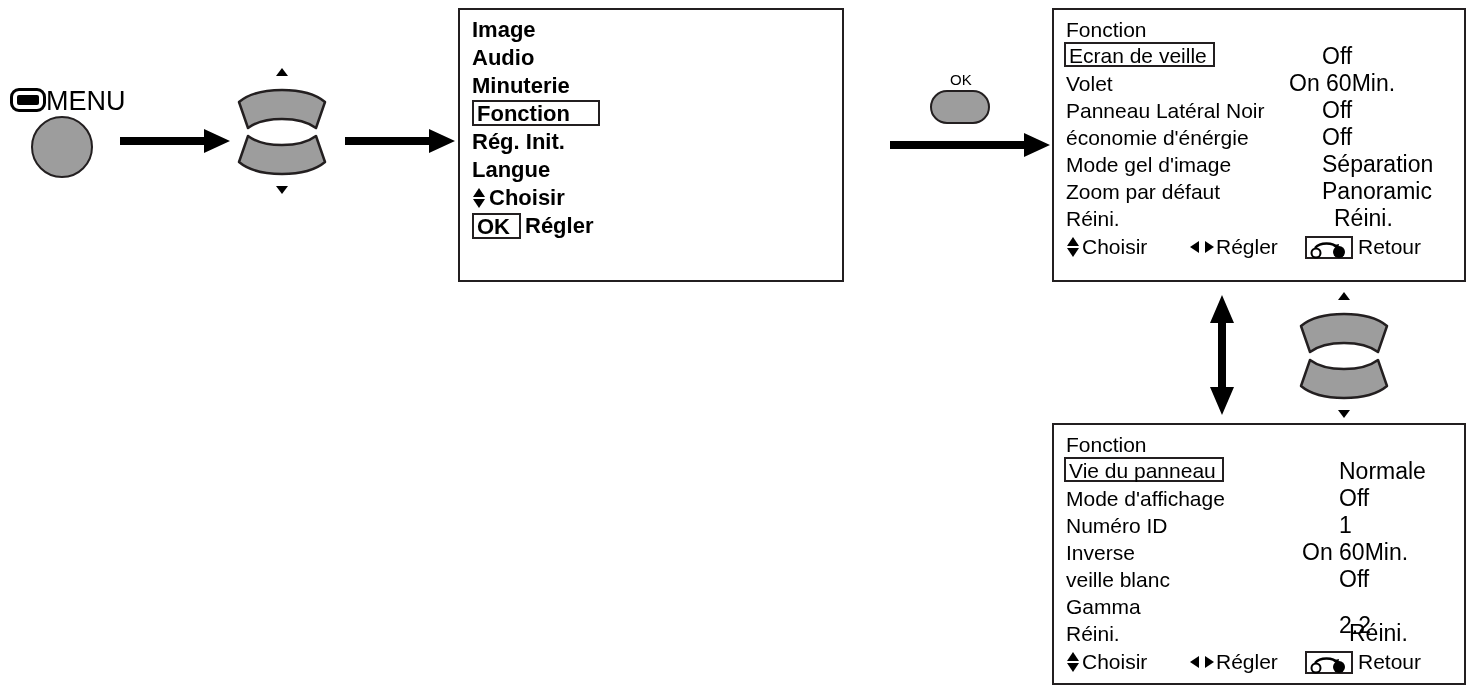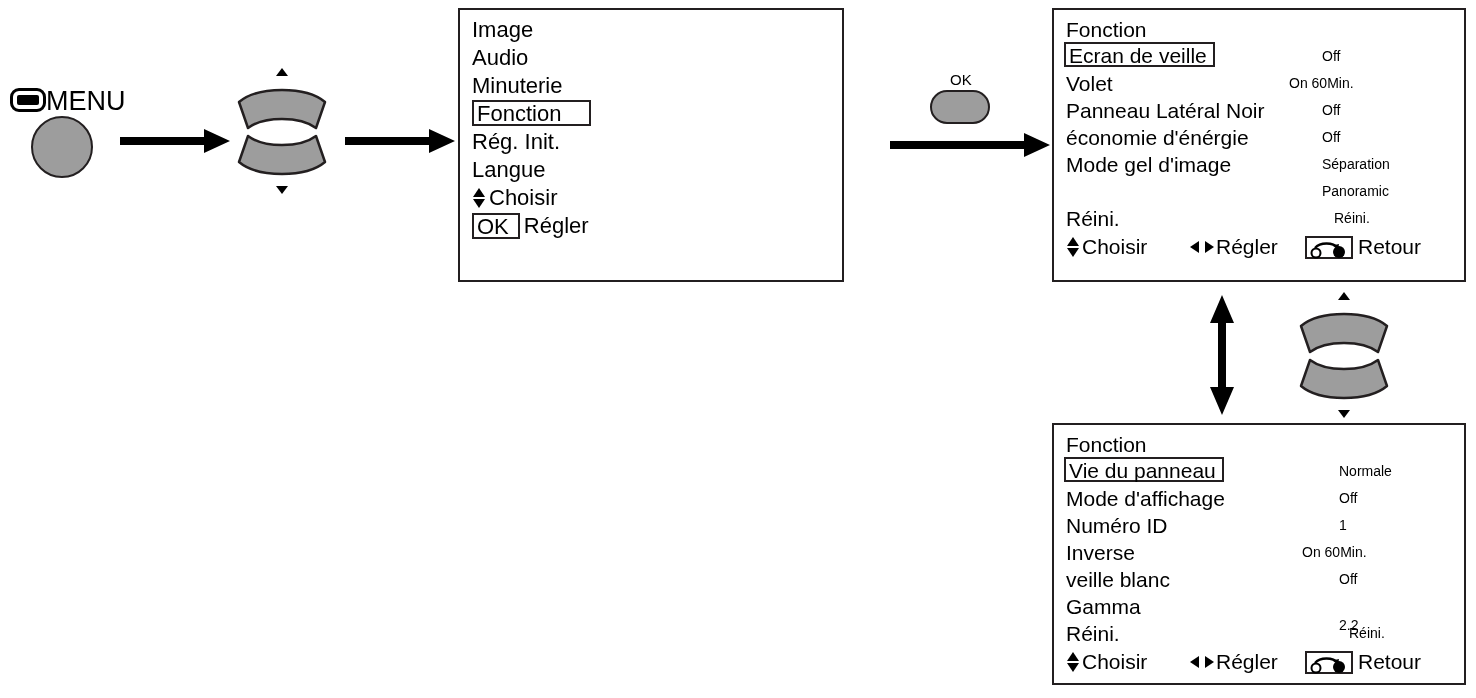--- a/index.html
+++ b/index.html
@@ -59,32 +59,33 @@
     border: 2px solid #231f20;
     padding: 0px 6px 12px 3px;
     line-height: 23px;
     height: 25px;
     box-sizing: border-box;
     position: relative;
     top: -1px;
   }
   .menu-row .val {
     position: absolute;
-    font-size: 14px;
+    font-size: 23px;
     white-space: nowrap;
     text-align: center;
   }
 
   
   .simple-row {
     height: 28px;
     line-height: 28px;
     font-size: 22px;
     white-space: nowrap;
     padding-left: 2px;
+    font-weight: bold;
   }
   .simple-row .boxed2 {
     display: inline-block;
     border: 2px solid #231f20;
     padding: 0 28px 0 3px;
     line-height: 24px;
     height: 26px;
     box-sizing: border-box;
   }
   .ok-chip {
@@ -329,20 +330,21 @@
       </div>
       <div class="menu-row">
         <span class="lbl">économie d'énérgie</span>
         <span class="val" style="left:258px;">Off</span>
       </div>
       <div class="menu-row">
         <span class="lbl">Mode gel d'image</span>
         <span class="val" style="left:258px;">Séparation</span>
       </div>
       <div class="menu-row">
+        <span class="lbl">Zoom par défaut</span>
         <span class="val" style="left:258px;">Panoramic</span>
       </div>
       <div class="menu-row">
         <span class="lbl">Réini.</span>
         <span class="val" style="left:270px;">Réini.</span>
       </div>
 
       <div class="hint-row">
         <span class="hint-item" style="left:2px;">
           <span class="glyph-ud"></span>

